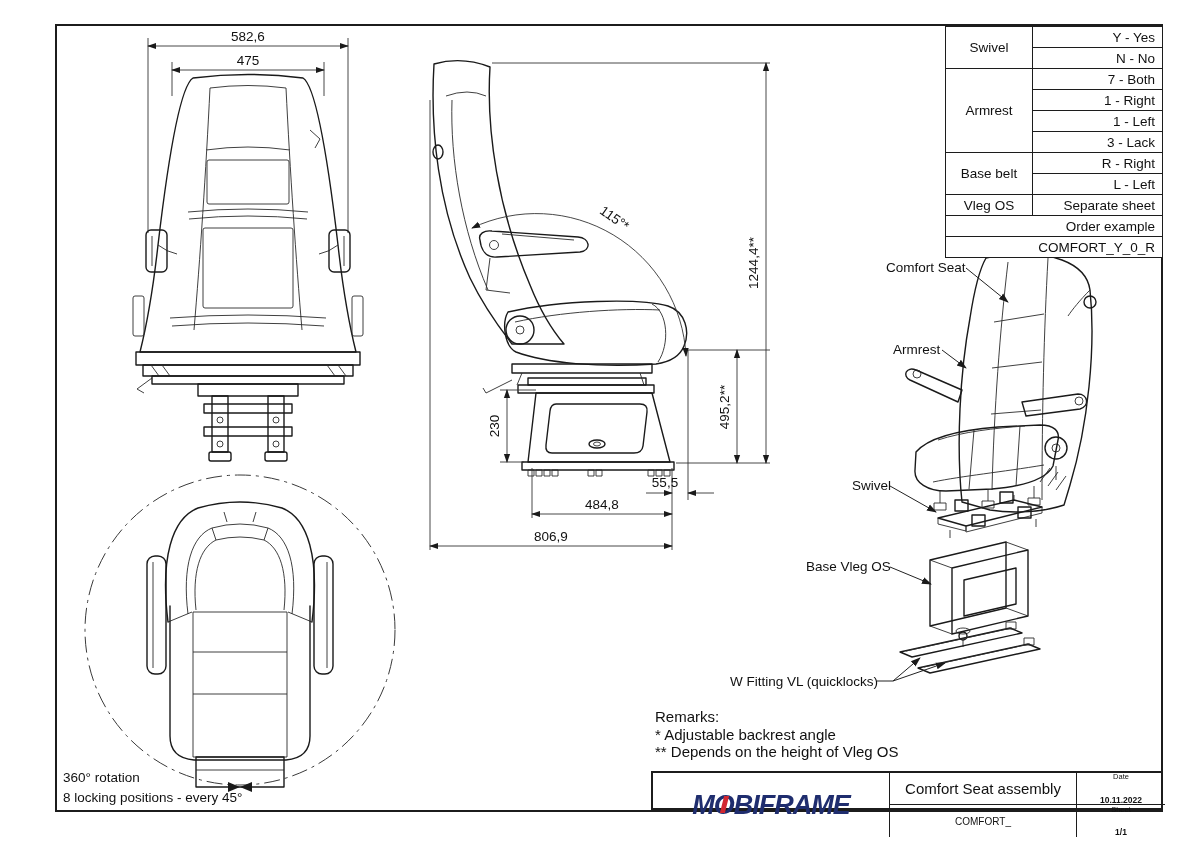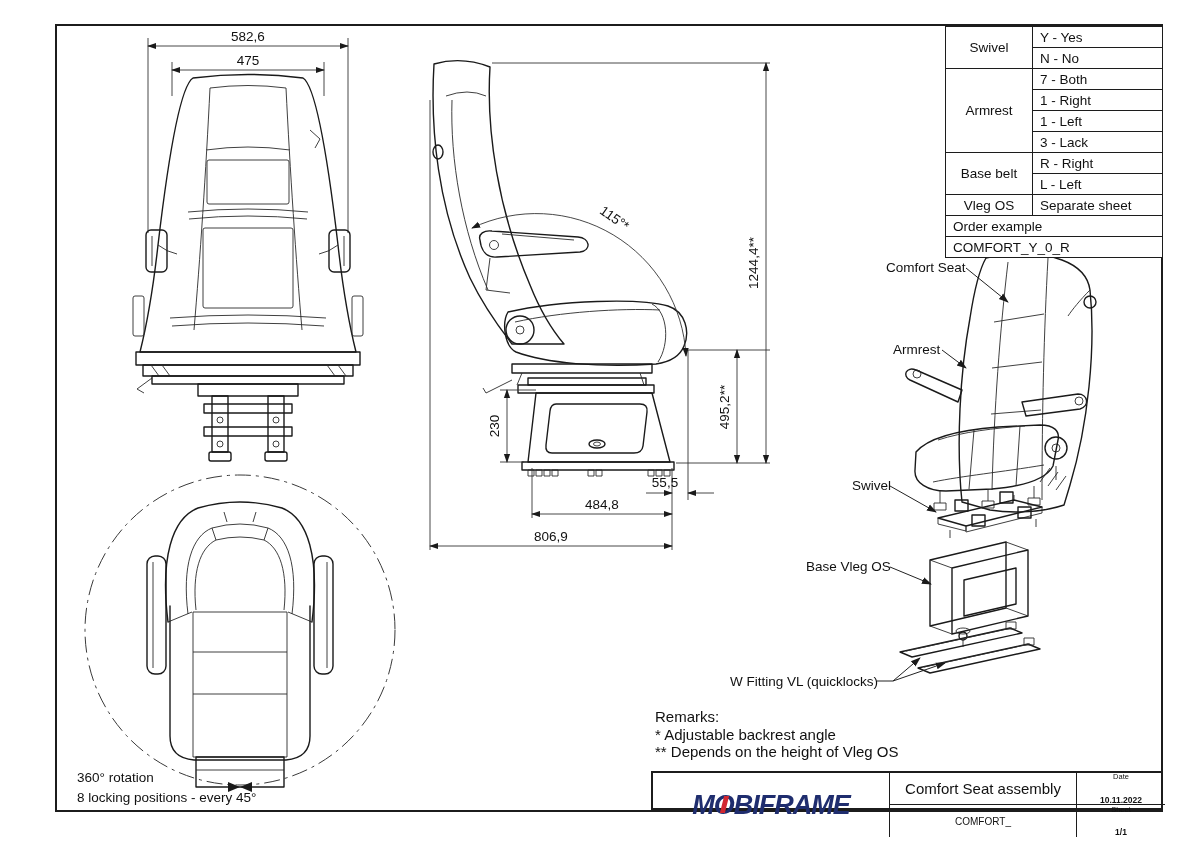--- a/index.html
+++ b/index.html
@@ -11,39 +11,39 @@
   .dim{fill:none;stroke:#333;stroke-width:0.9;}
   .dimdash{fill:none;stroke:#3a3a3a;stroke-width:1;stroke-dasharray:16 5 3 5;}
   .lead{fill:none;stroke:#222;stroke-width:1;}
   text{font-family:"Liberation Sans",sans-serif;fill:#111;}
   .dtxt{font-size:13.5px;text-anchor:middle;}
   .ltxt{font-size:13.5px;}
   
   table.opts{position:absolute;left:945px;top:26px;width:218px;border-collapse:collapse;table-layout:fixed;background:#fff;}
   table.opts td{border:1.6px solid #1c1c1c;height:20px;font-size:13.5px;padding:0 7px;white-space:nowrap;}
   table.opts td.lbl{width:82px;text-align:center;padding:0 2px;}
-  table.opts td.val{text-align:left;}
-  table.opts td.full{text-align:left;}
+  table.opts td.val{text-align:right;}
+  table.opts td.full{text-align:right;}
   
   .titleblock{position:absolute;left:651px;top:771px;width:512px;height:39px;display:grid;grid-template-columns:236px 188px 88px;border:2px solid #1c1c1c;background:#fff;box-sizing:border-box;}
   .tb-logo{display:flex;align-items:center;justify-content:center;font-style:italic;font-weight:bold;font-size:27px;letter-spacing:-1px;color:#1f2d6e;}
   .lg{color:#1f2d6e;}
   .lg-o{position:relative;}
   .lg-o::after{content:"";position:absolute;left:8px;top:6px;width:5px;height:17px;background:#d22730;transform:skewX(-14deg);}
   .tb-mid{border-left:1.6px solid #1c1c1c;border-right:1.6px solid #1c1c1c;display:grid;grid-template-rows:1fr 1fr;}
   .tb-title{border-bottom:1.6px solid #1c1c1c;display:flex;align-items:center;justify-content:center;font-size:15px;}
   .tb-code{display:flex;align-items:center;justify-content:center;font-size:10px;}
   .tb-right{display:grid;grid-template-rows:1fr 1fr;}
   .tb-cell{display:flex;flex-direction:column;align-items:center;justify-content:center;line-height:8.5px;}
   .tb-cell:first-child{border-bottom:1.6px solid #1c1c1c;}
   .tb-lbl{font-size:7.5px;}
   .tb-val{font-size:8.5px;margin-top:14px;font-weight:bold;}
   
   .remarks{position:absolute;left:655px;top:708px;font-size:15px;line-height:17.5px;}
-  .rotnote{position:absolute;left:63px;top:768px;font-size:13.5px;line-height:20px;margin-left:14px;}
+  .rotnote{position:absolute;left:63px;top:768px;font-size:13.5px;line-height:20px;}
 </style>
 </head>
 <body>
 
 <div class="frame"></div>
 
 <svg width="1190" height="841" viewBox="0 0 1190 841">
   <defs>
     <marker id="arr" viewBox="0 0 10 10" refX="9" refY="5" markerWidth="10" markerHeight="10" orient="auto-start-reverse">
       <path d="M0,1.5 L10,5 L0,8.5 Z" fill="#1a1a1a"></path>

